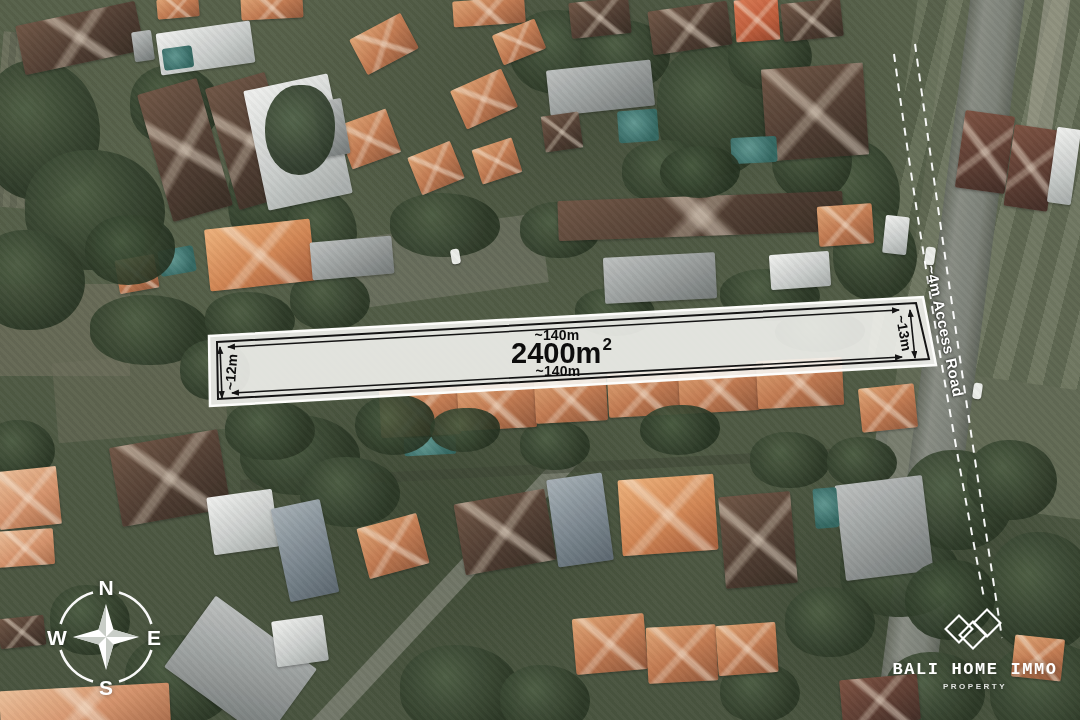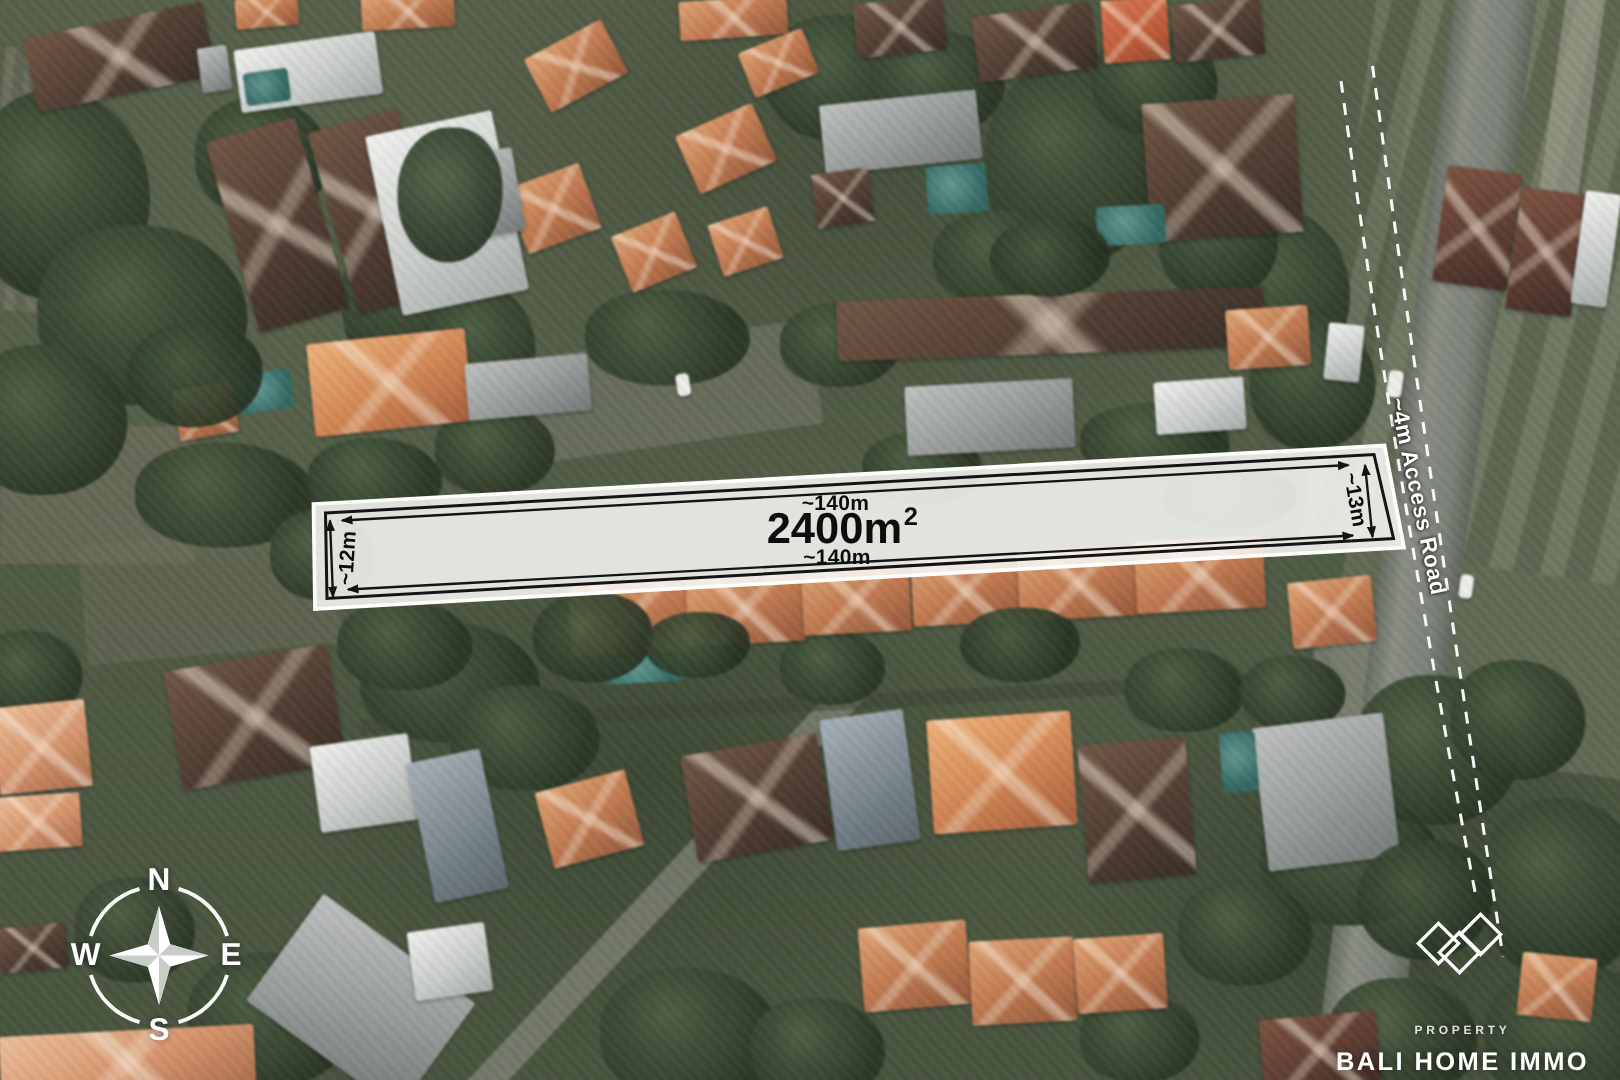--- a/index.html
+++ b/index.html
@@ -326,15 +326,15 @@
 
   <div class="label side-label" style="left:904px;top:333px;transform:translate(-50%,-50%) rotate(80deg);">~13m</div>
 
   <div class="label road-label" style="left:945px;top:331px;transform:translate(-50%,-50%) rotate(78deg);">~4m Access Road</div>
 
   <div class="label compass-letter" style="left:106px;top:587px;">N</div>
   <div class="label compass-letter" style="left:154px;top:637px;">E</div>
   <div class="label compass-letter" style="left:106px;top:687px;">S</div>
   <div class="label compass-letter" style="left:57px;top:637px;">W</div>
 
-  <div class="label brand-name" style="left:975px;top:708px;">BALI HOME IMMO</div>
+  <div class="label brand-name" style="left:975px;top:669px;font-family:Liberation Mono, monospace;">BALI HOME IMMO</div>
   <div class="label brand-tagline" style="left:975px;top:687px;">PROPERTY</div>
 </div>
 
 </body></html>

